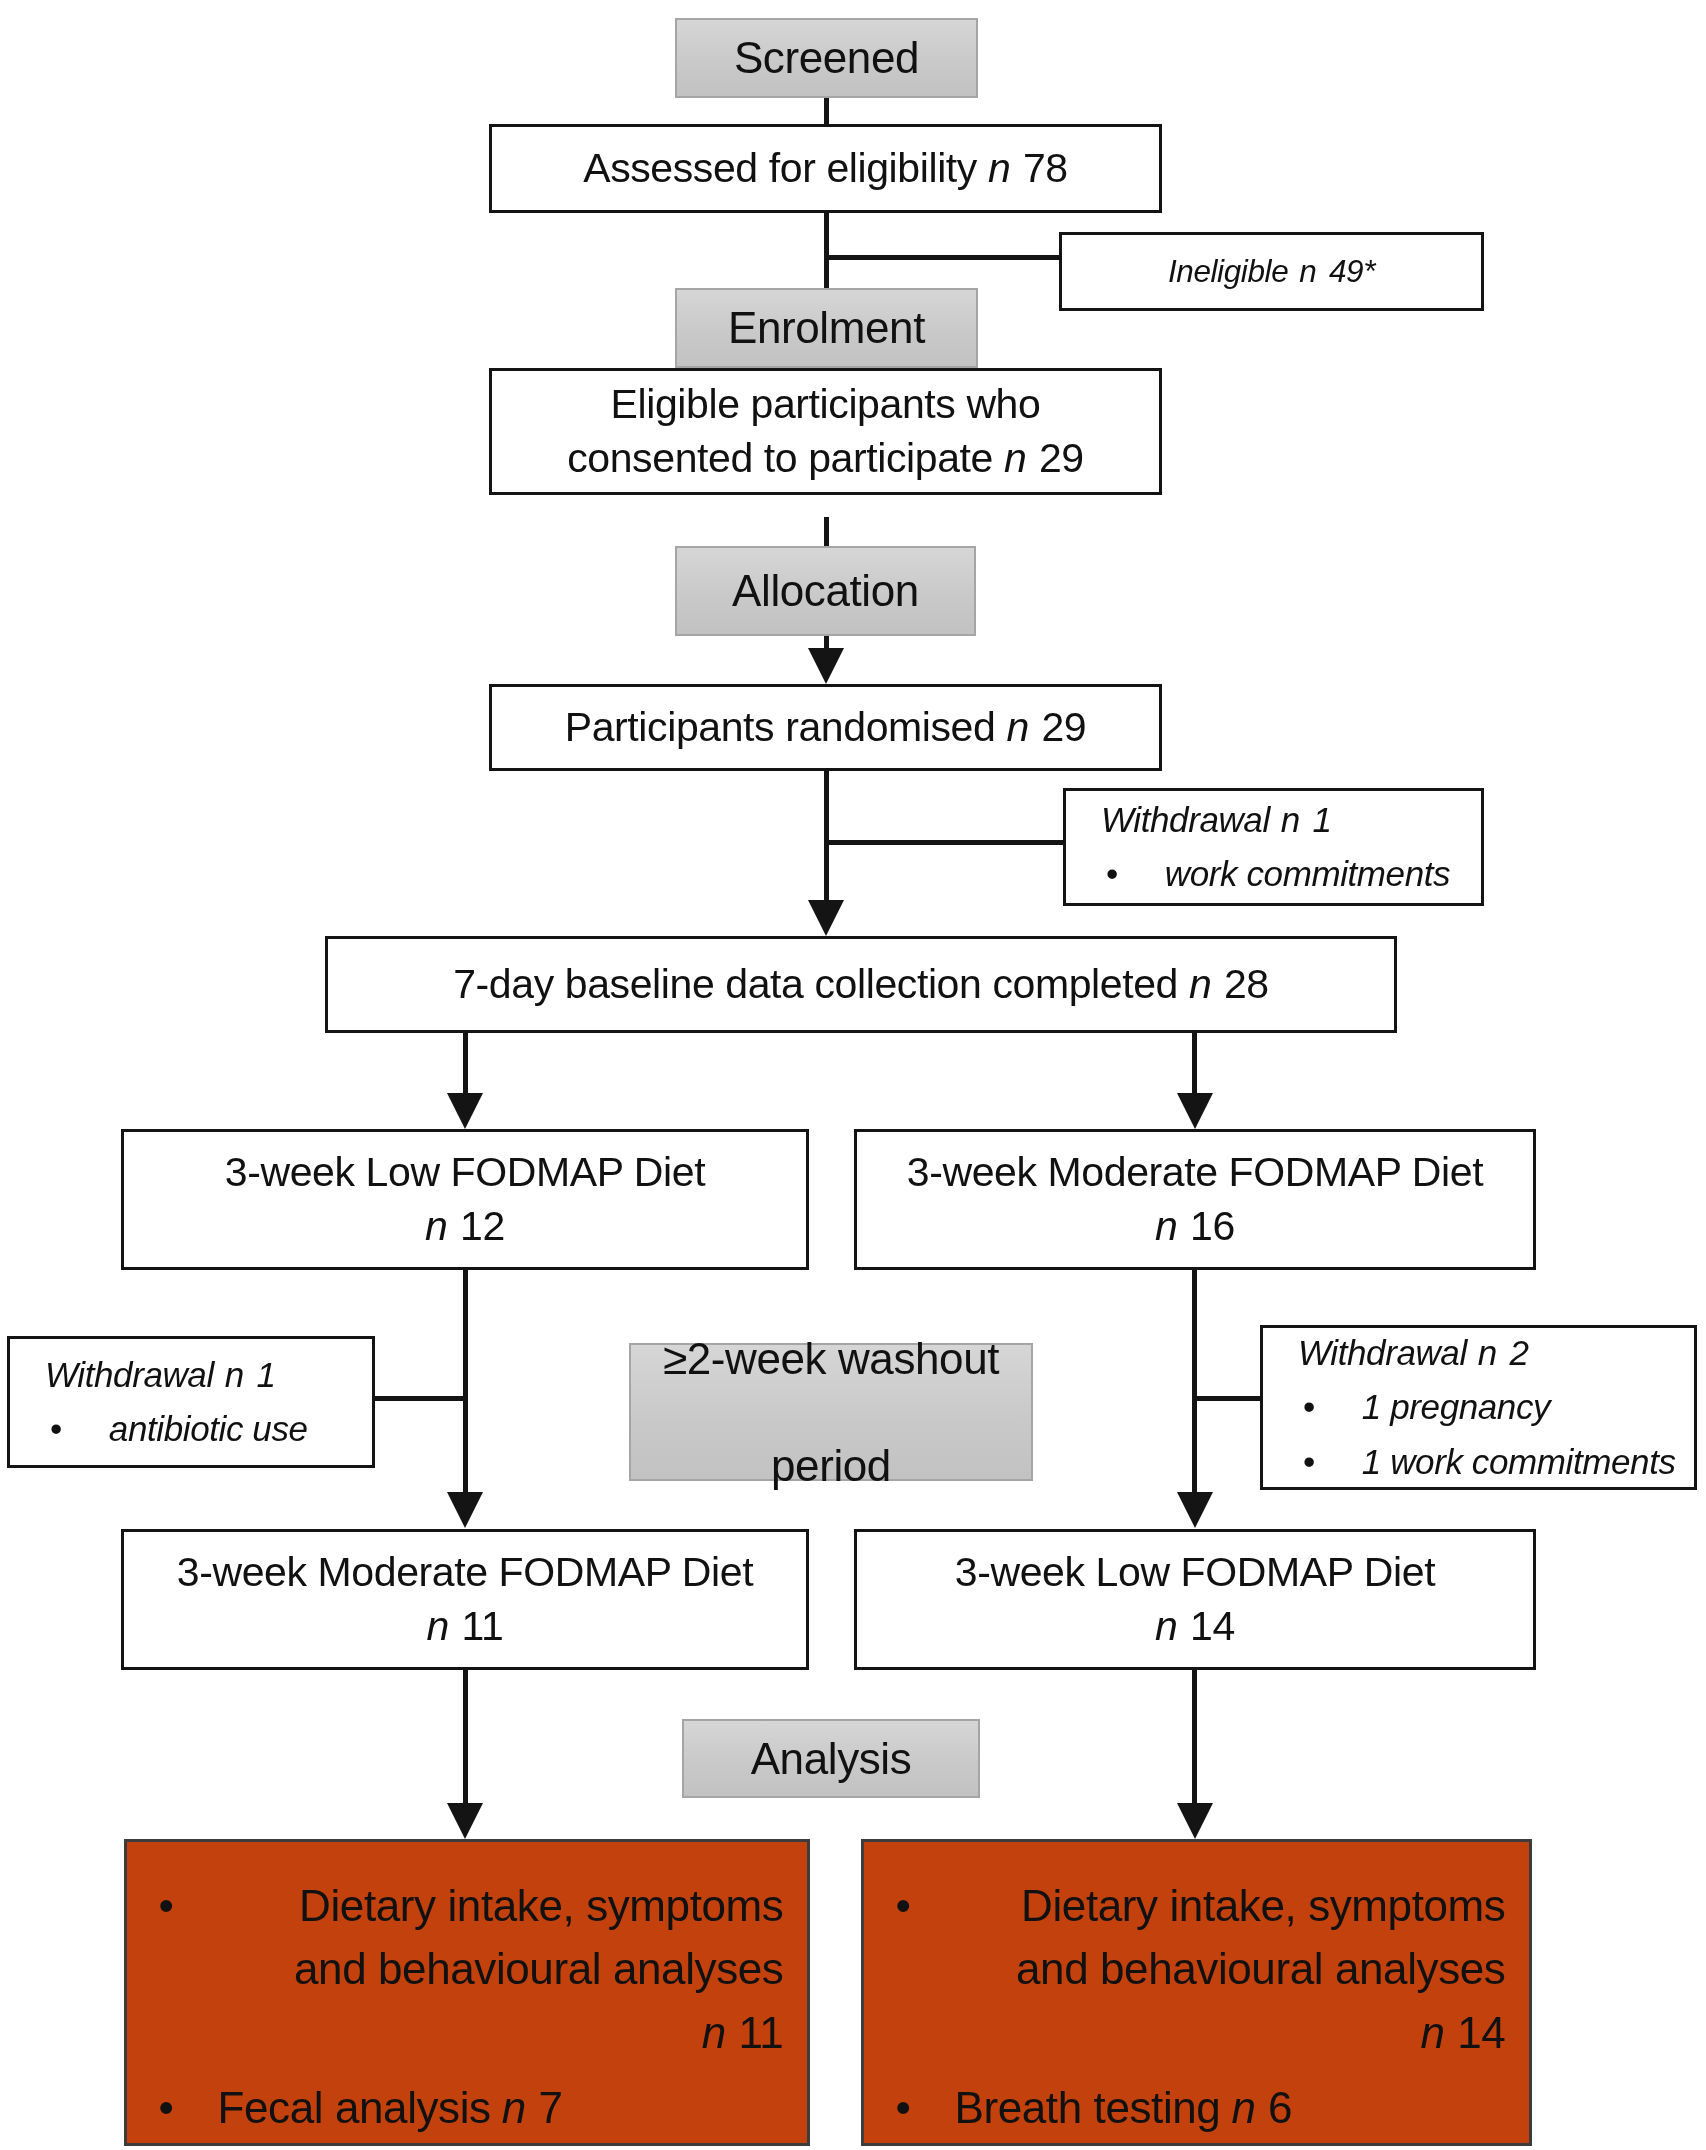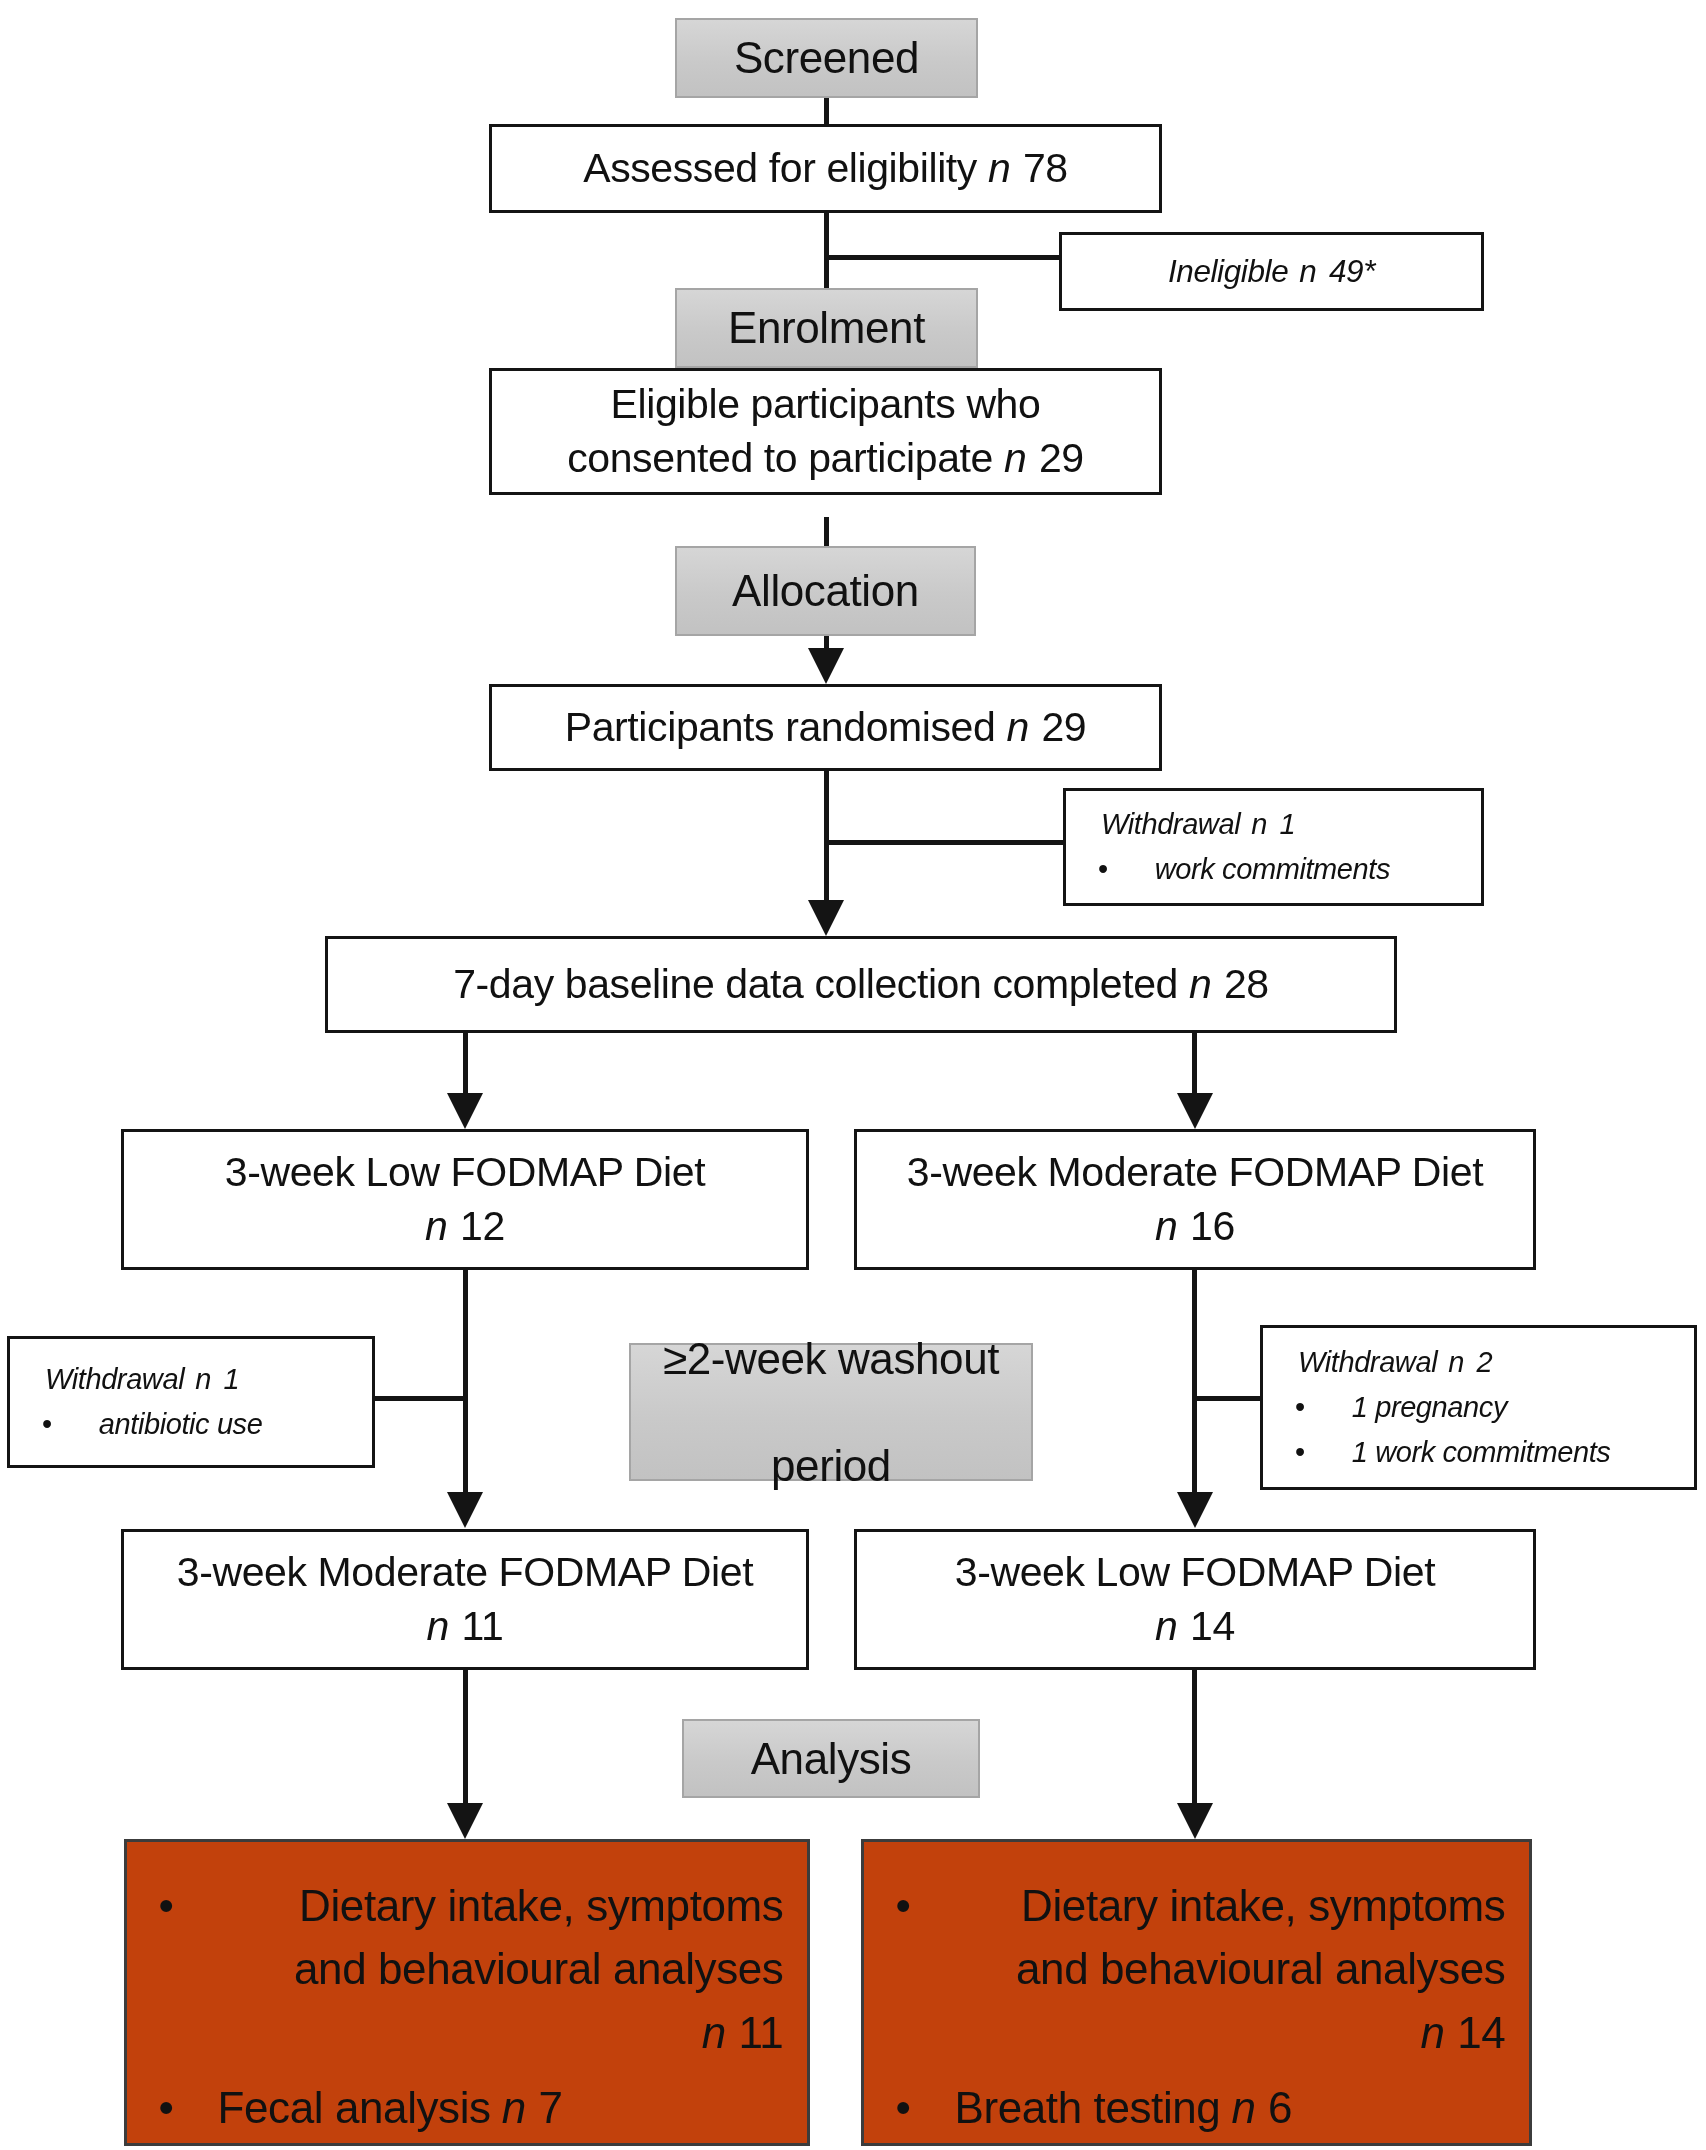--- a/index.html
+++ b/index.html
@@ -10,35 +10,35 @@
   }
   
   .box{position:absolute;box-sizing:border-box;display:flex;flex-direction:column;
        align-items:center;justify-content:center;text-align:center;}
   .gray{
     background:linear-gradient(180deg,#d6d6d6 0%,#c9c9c9 55%,#c2c2c2 100%);
     border:2.4px solid #a5a5a5;font-size:44px;
   }
   .white{background:#ffffff;border:3.9px solid #141414;font-size:41px;line-height:1.3;}
   .thin{border-width:3.2px;}
-  .side{background:#ffffff;border:3.2px solid #141414;font-size:29px;font-style:italic;
+  .side{background:#ffffff;border:3.2px solid #141414;font-size:35px;font-style:italic;
         align-items:flex-start;justify-content:center;text-align:left;line-height:1.55;}
   .analysisbox{background:#c2410c;border:3.2px solid #3c3c3c;font-size:44px;
         align-items:flex-start;justify-content:flex-start;text-align:right;}
   .nsym{font-style:italic;margin-left:11px;margin-right:12.6px;}
   .two{display:block;}
   
   .v{position:absolute;width:4.7px;background:#141414;}
   .h{position:absolute;height:4.7px;background:#141414;}
   .arr{position:absolute;width:0;height:0;
        border-left:18px solid transparent;border-right:18px solid transparent;
        border-top:36px solid #141414;}
   
   .wtitle{padding-left:35px;}
-  .wreason{padding-left:32px;display:flex;align-items:flex-end;}
+  .wreason{padding-left:40px;display:flex;align-items:flex-end;}
   .wreason::before{content:"\2022";margin-right:47px;font-style:normal;}
   
   ul.alist{list-style:none;margin:31.5px 0 0 0;padding:0 23.6px 0 31.5px;}
   ul.alist li{display:flex;align-items:baseline;line-height:1.45;margin-bottom:11px;}
   ul.alist li::before{content:"\2022";margin-right:44px;flex:0 0 auto;}
   ul.alist li .itext{display:inline;}
 </style>
 </head>
 <body>
 

